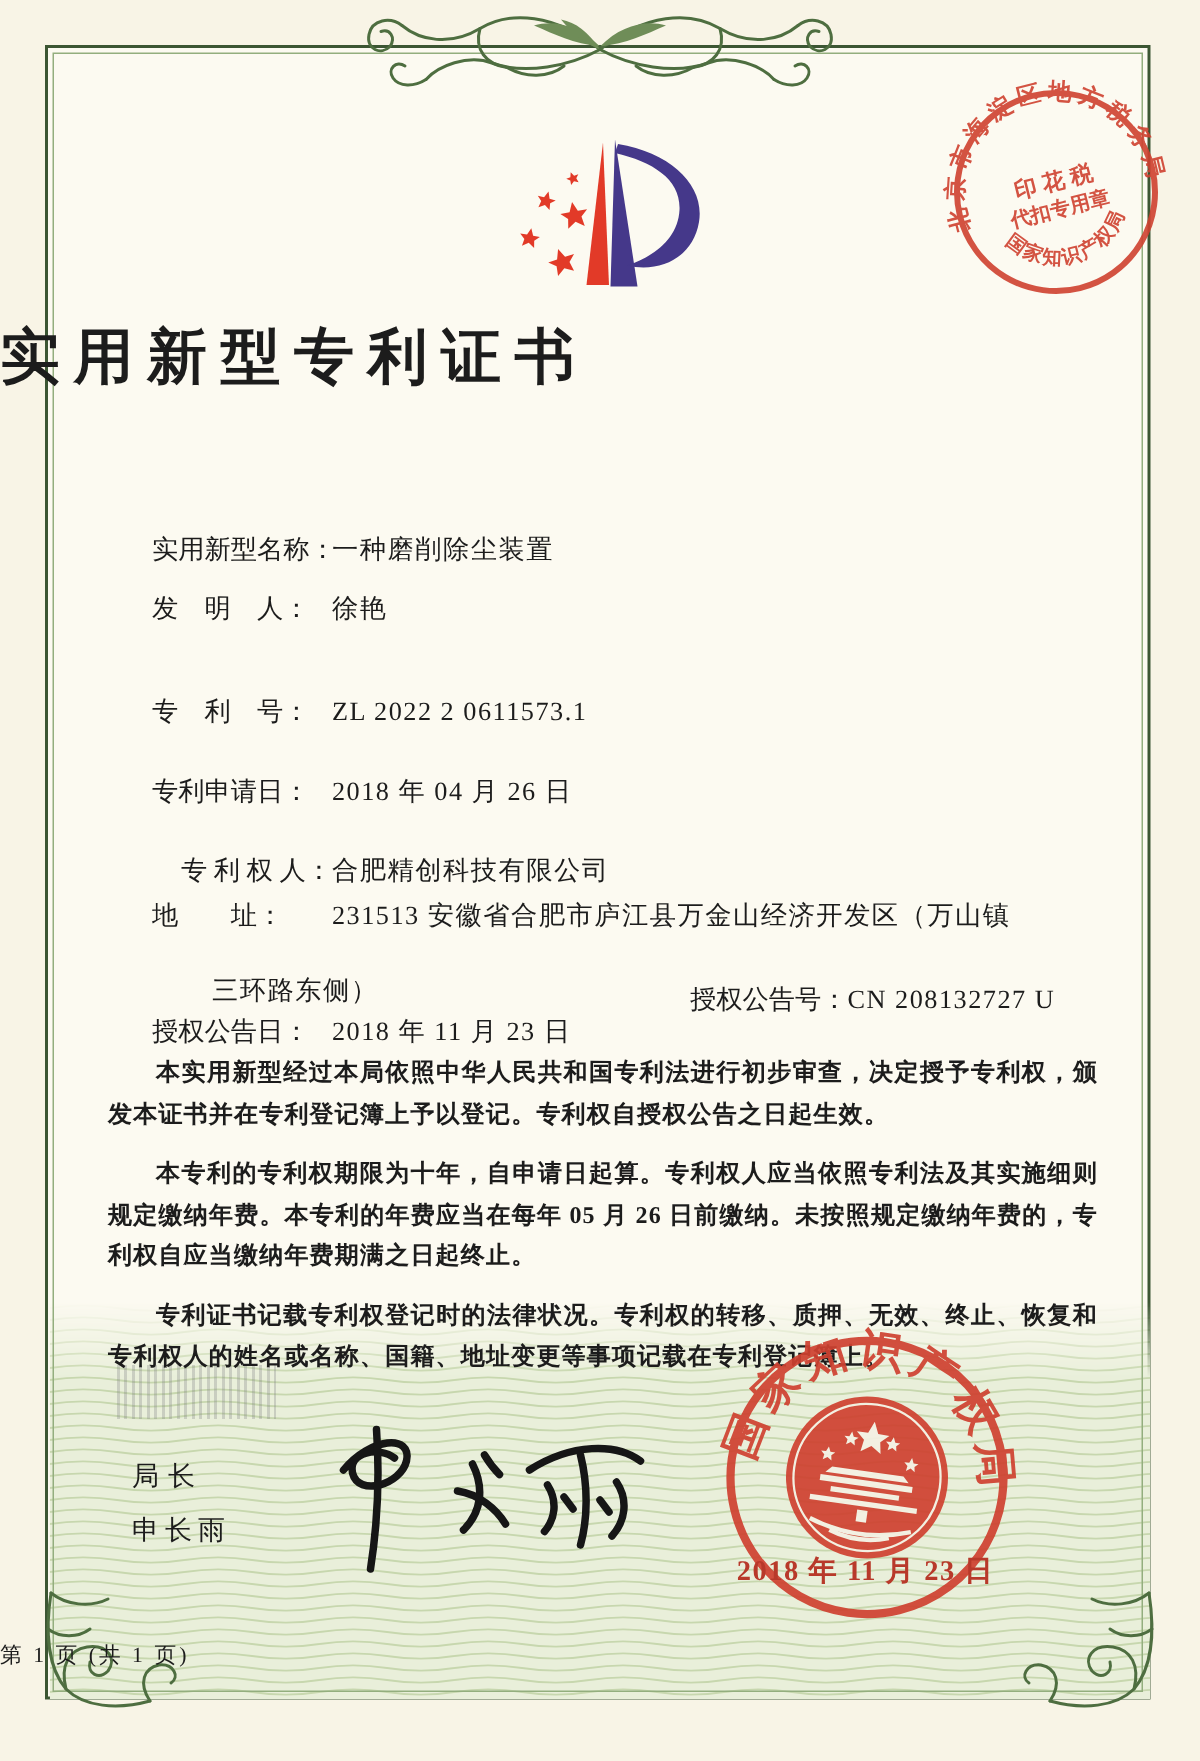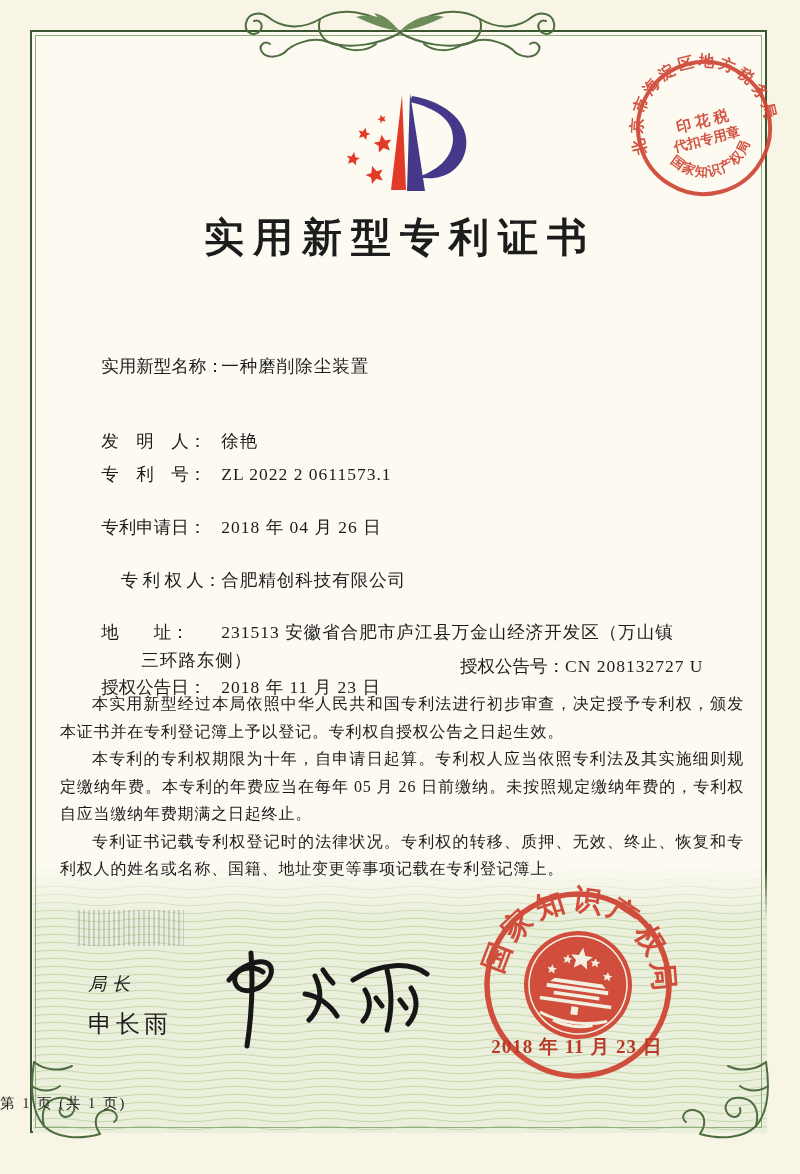--- a/index.html
+++ b/index.html
@@ -17,42 +17,42 @@
           -webkit-mask-image:linear-gradient(to bottom,transparent 0,#000 50px);
           mask-image:linear-gradient(to bottom,transparent 0,#000 50px);}
 
   .ornament{position:absolute;z-index:8;}
   .orn-top{left:220px;top:0px;}
   .orn-bl{left:20px;top:1058px;}
   .orn-br{left:660px;top:1058px;}
 
   .cert-number{position:absolute;left:74px;top:86px;font-size:17px;letter-spacing:3px;z-index:10;}
   .logo{position:absolute;left:330px;top:76px;z-index:10;}
-  .doc-title{position:absolute;left:0;top:210px;width:800px;text-align:center;
+  .doc-title{position:absolute;left:0;top:210px;width:800px;
              font-size:40px;font-weight:700;letter-spacing:9px;z-index:10;}
 
   .fields{position:absolute;left:75px;top:0;width:660px;z-index:10;}
   .frow{position:absolute;left:0;font-size:17.5px;white-space:pre;}
   .flabel{display:inline-block;width:120px;white-space:pre;}
   .fvalue{letter-spacing:1px;}
-  .r-name{top:333px;font-family:Liberation Serif, serif;} .r-inv{top:408px;} .r-pat{top:441px;} .r-file{top:494px;}
-  .r-owner{top:547px;text-align:right;} .r-addr{top:599px;} .r-addr2{top:627px;left:40px;}
+  .r-name{top:333px;font-family:Liberation Serif, serif;} .r-inv{top:372px;} .r-pat{top:441px;} .r-file{top:494px;}
+  .r-owner{top:547px;text-align:right;} .r-addr{top:577px;} .r-addr2{top:627px;left:40px;}
   .r-grant{top:654px;}
   .grant-no{position:absolute;left:385px;top:0;white-space:pre;}
 
   .bodytext{position:absolute;left:60px;top:690px;width:684px;z-index:10;}
-  .bodytext p{margin:0;font-size:16px;line-height:27.5px;text-align:justify;
-              text-indent:2em;letter-spacing:0.8px;}
+  .bodytext p{margin:12px;font-size:16px;line-height:27.5px;text-align:justify;
+              text-indent:2em;letter-spacing:0.8px;font-weight:bold;}
 
   .barcode{position:absolute;left:78px;top:910px;width:106px;height:36px;z-index:9;opacity:.28;
            background:repeating-linear-gradient(90deg,#77787d 0 2px,transparent 2px 5px);}
 
   .sig-title{position:absolute;left:88px;top:972px;font-size:18px;letter-spacing:6px;
-             font-family:"Liberation Sans","DejaVu Sans",sans-serif;z-index:10;font-style:italic;}
-  .sig-name{position:absolute;left:88px;top:1008px;font-size:24px;letter-spacing:4px;
+             font-family:"Liberation Sans","DejaVu Sans",sans-serif;z-index:10;}
+  .sig-name{position:absolute;left:88px;top:1008px;font-size:18px;letter-spacing:4px;
             font-family:Liberation Mono, monospace;z-index:10;}
   .signature{position:absolute;left:195px;top:948px;z-index:10;}
 
   .seal{position:absolute;z-index:12;font-family:"Liberation Sans","DejaVu Sans",sans-serif;}
   .seal-top{left:626px;top:50px;opacity:.9;}
   .seal-bottom{left:477px;top:884px;opacity:.92;}
   .seal-date{position:absolute;left:477px;top:1034px;width:200px;text-align:center;
              font-size:19px;font-weight:700;color:#b8392a;letter-spacing:1px;z-index:13;}
 
   .footer{position:absolute;left:0;top:1094px;width:800px;

